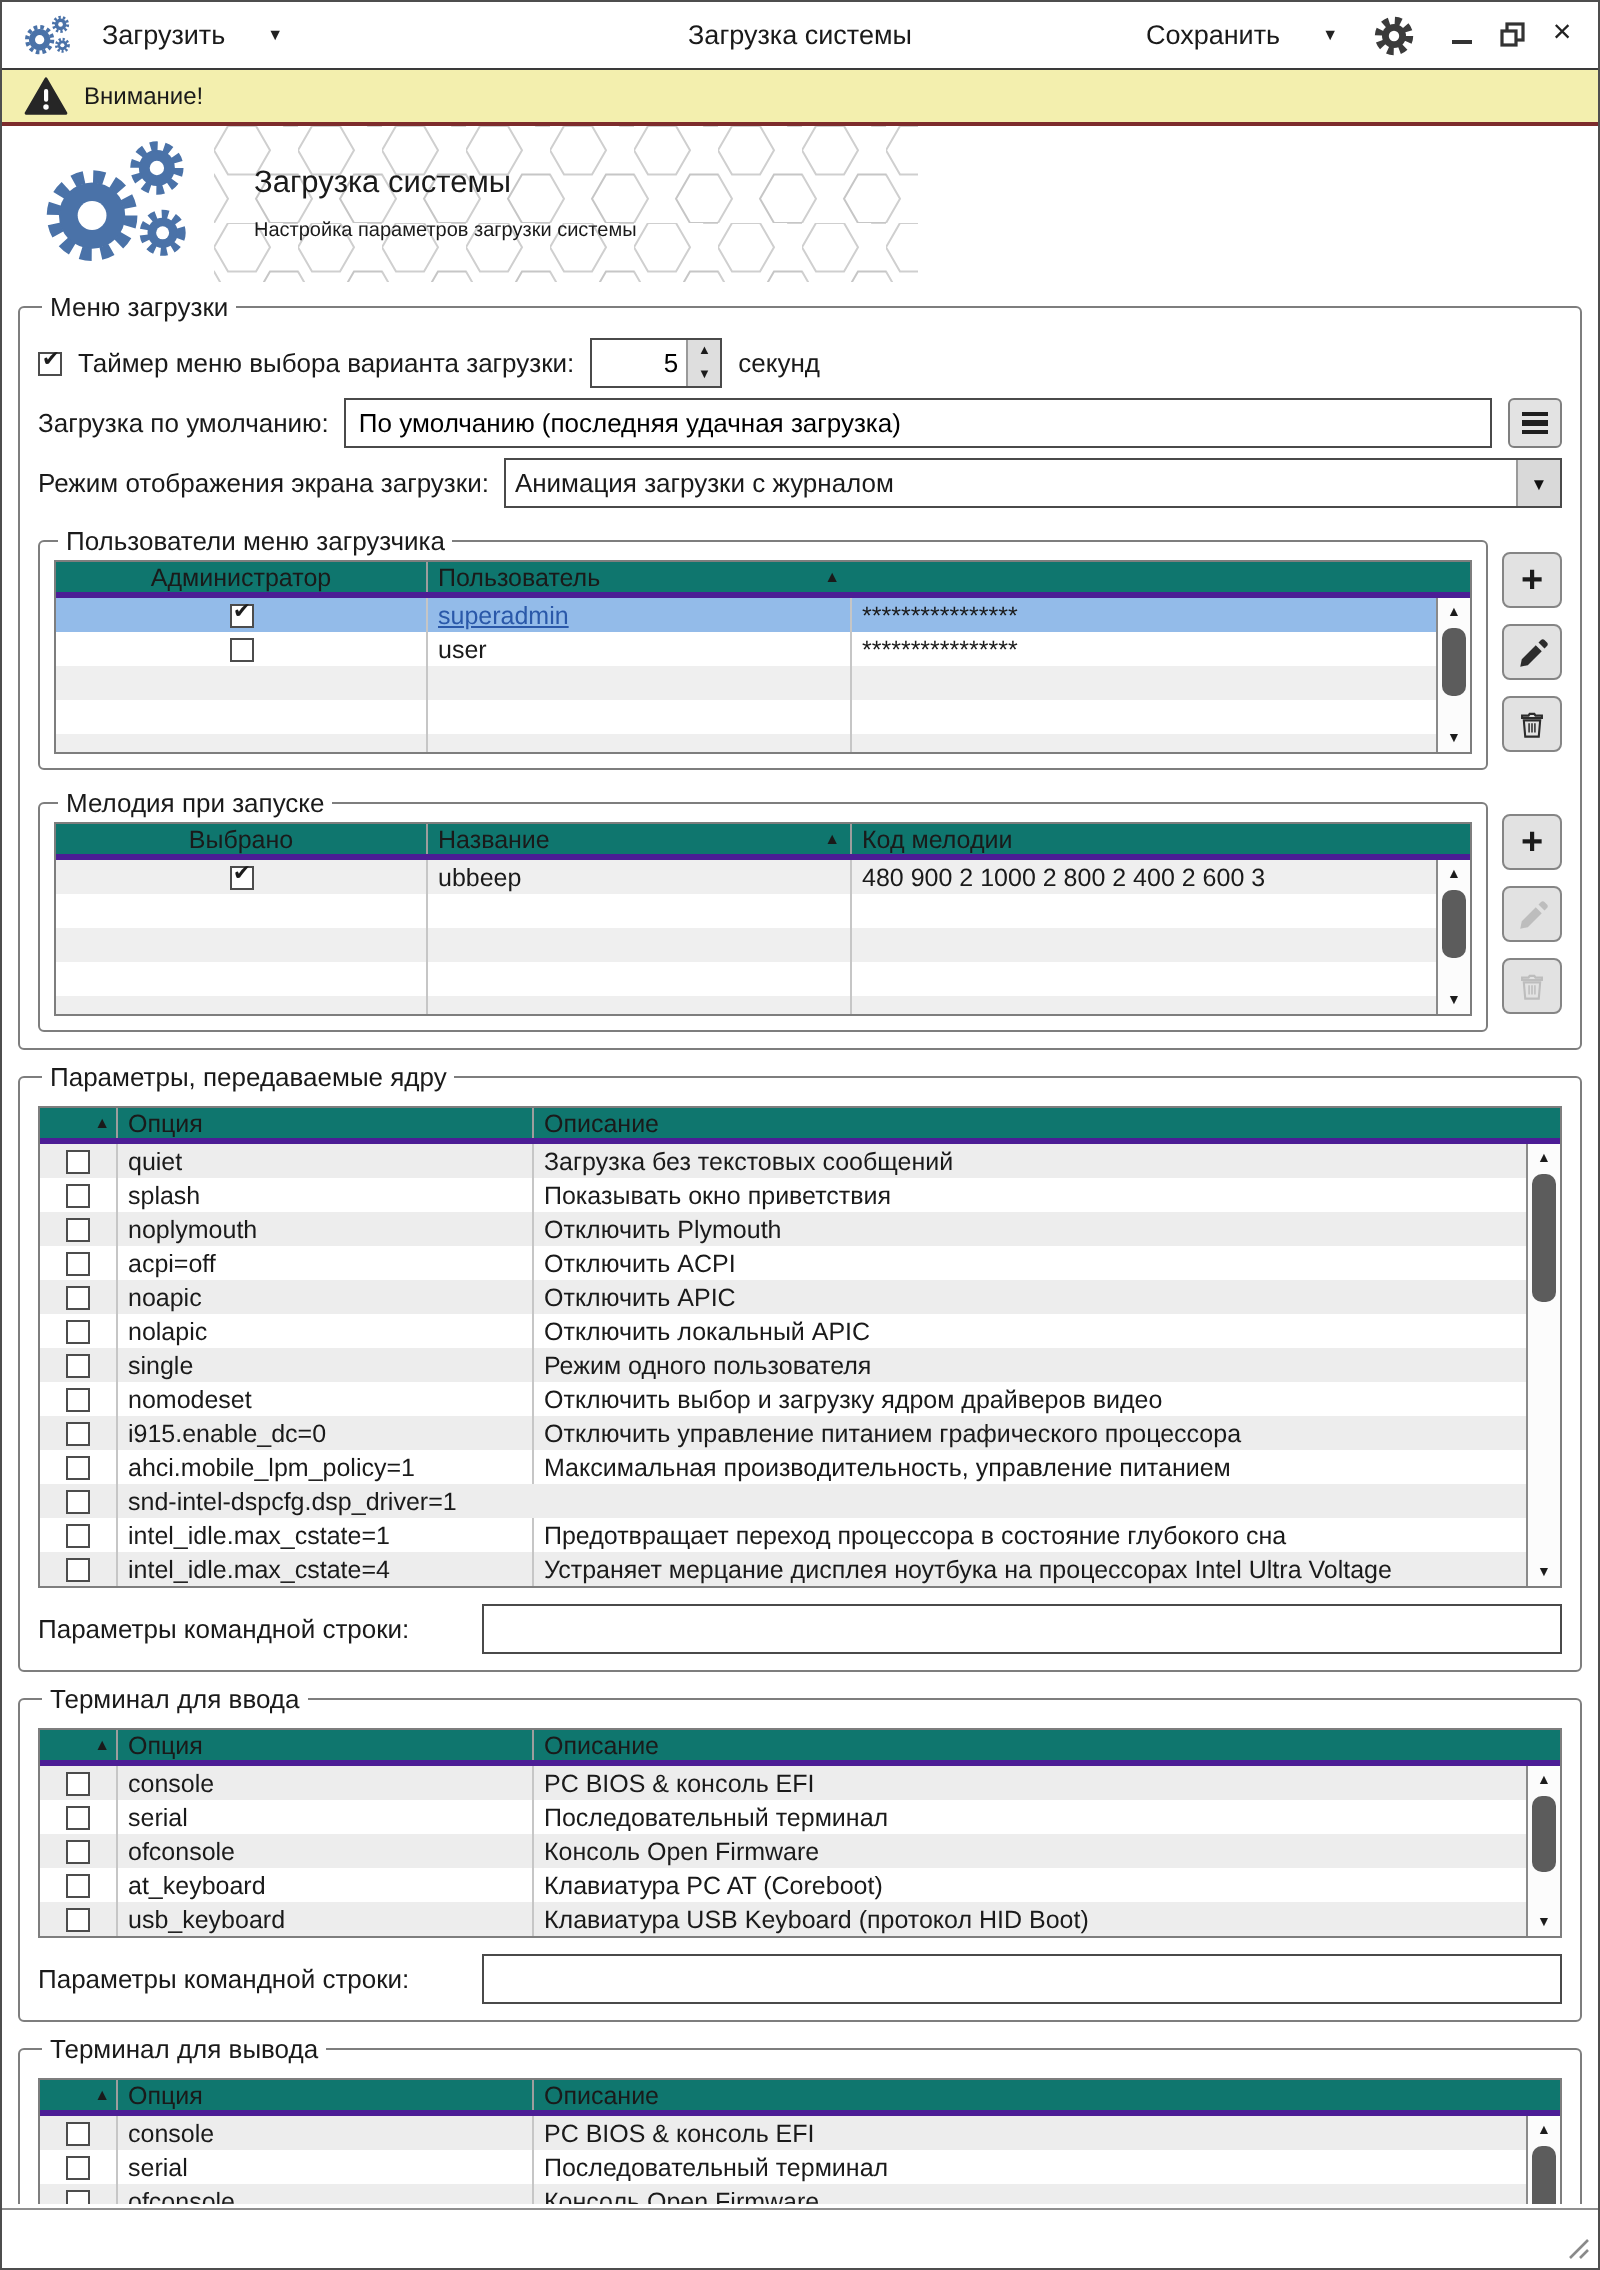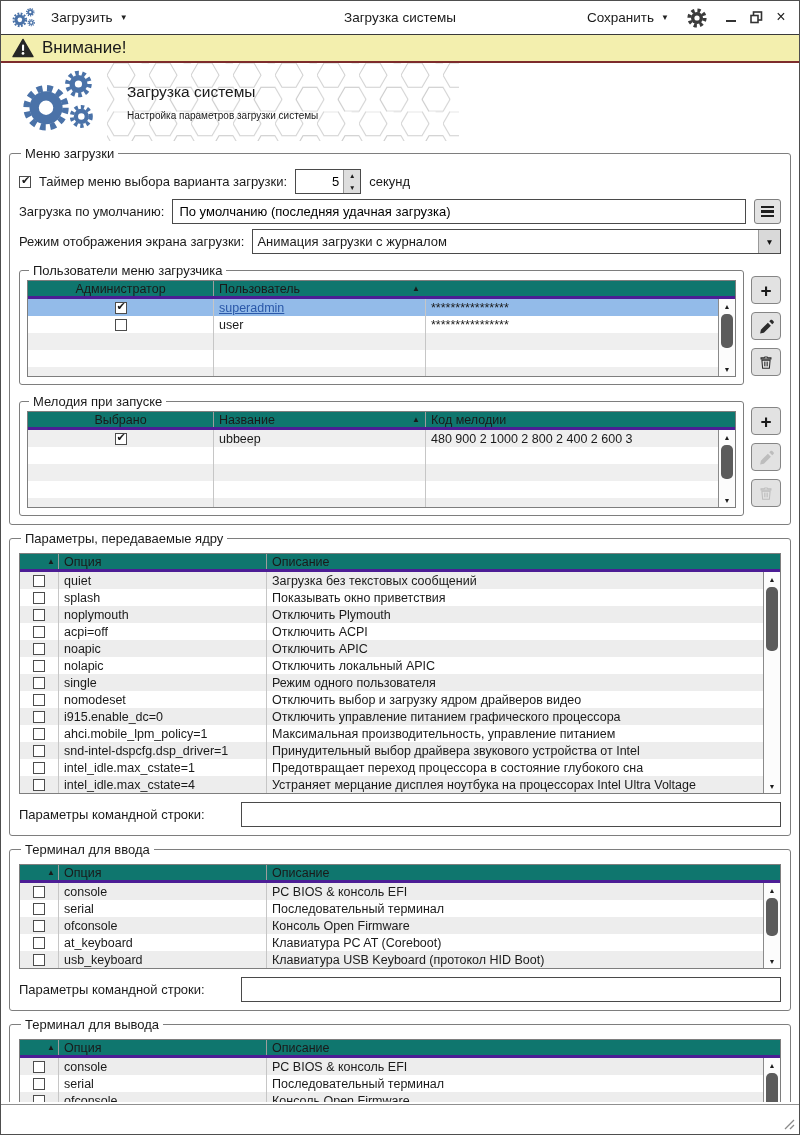--- a/index.html
+++ b/index.html
@@ -2,32 +2,32 @@
 <html><head>
 <meta charset="utf-8">
 <style>
   *{box-sizing:border-box;margin:0;padding:0}
   body{margin:0;background:#888;font-family:"Liberation Sans",sans-serif;-webkit-font-smoothing:antialiased}
   .win{width:800px;height:1135px;background:#fff;border:1px solid #4e4e4e;display:flex;flex-direction:column;color:#1a1a1a;overflow:hidden}
 
   
   .toolbar{height:34px;flex:0 0 34px;display:flex;align-items:center;gap:6px;padding:0 10px;border-bottom:1px solid #3a3a3a;position:relative;background:#fff}
   .app-logo{width:28px;height:26px;display:flex;align-items:center}
-  .menu-btn{display:flex;align-items:center;gap:7px;font-size:13.5px;padding:4px 6px;cursor:pointer;border-radius:3px}
+  .menu-btn{display:flex;align-items:center;gap:21px;font-size:13.5px;padding:4px 6px;cursor:pointer;border-radius:3px}
   .caret{font-size:8px;color:#222;line-height:1}
   .tb-title{position:absolute;left:0;right:0;text-align:center;font-size:13.5px;pointer-events:none}
   .tb-right{margin-left:auto;display:flex;align-items:center;gap:10px;z-index:2}
   .gear-btn{width:24px;height:24px;display:flex;align-items:center;justify-content:center;cursor:pointer}
   .winctl{display:flex;align-items:center;gap:9px;margin-left:4px}
   .wbtn{width:16px;height:16px;display:flex;align-items:center;justify-content:center;cursor:pointer;color:#222}
   .min-glyph{width:10px;height:2px;background:#333;margin-top:7px}
   .close-glyph{font-size:16px;line-height:1;margin-top:-2px}
 
   
-  .warnbar{height:28px;flex:0 0 28px;background:#f3efae;border-bottom:2px solid #7d2c2c;display:flex;align-items:center;gap:8px;padding:0 11px;font-size:17px}
+  .warnbar{height:28px;flex:0 0 28px;background:#f3efae;border-bottom:2px solid #7d2c2c;display:flex;align-items:center;gap:8px;padding:0 11px;font-size:12px}
 
   
   .banner{height:78px;flex:0 0 78px;position:relative;display:flex;align-items:center;background:#fff;overflow:hidden}
   .hexwrap{position:absolute;left:106px;top:0;width:352px;height:78px}
   .banner-logo{width:84px;height:72px;margin-left:16px;z-index:1}
   .banner-text{margin-left:26px;z-index:1}
   .banner-title{font-size:15.5px;margin-bottom:9px}
   .banner-sub{font-size:10px}
 
   
@@ -452,21 +452,20 @@
                 <span class="cb"></span>
               </div>
               <div class="ocell oc2">ahci.mobile_lpm_policy=1</div>
               <div class="ocell oc3">Максимальная производительность, управление питанием</div>
             </div>
             <div class="orow">
               <div class="ocell oc1">
                 <span class="cb"></span>
               </div>
               <div class="ocell oc2">snd-intel-dspcfg.dsp_driver=1</div>
-              <div class="ocell oc3">Принудительный выбор драйвера звукового устройства от Intel</div>
             </div>
             <div class="orow">
               <div class="ocell oc1">
                 <span class="cb"></span>
               </div>
               <div class="ocell oc2">intel_idle.max_cstate=1</div>
               <div class="ocell oc3">Предотвращает переход процессора в состояние глубокого сна</div>
             </div>
             <div class="orow">
               <div class="ocell oc1">

